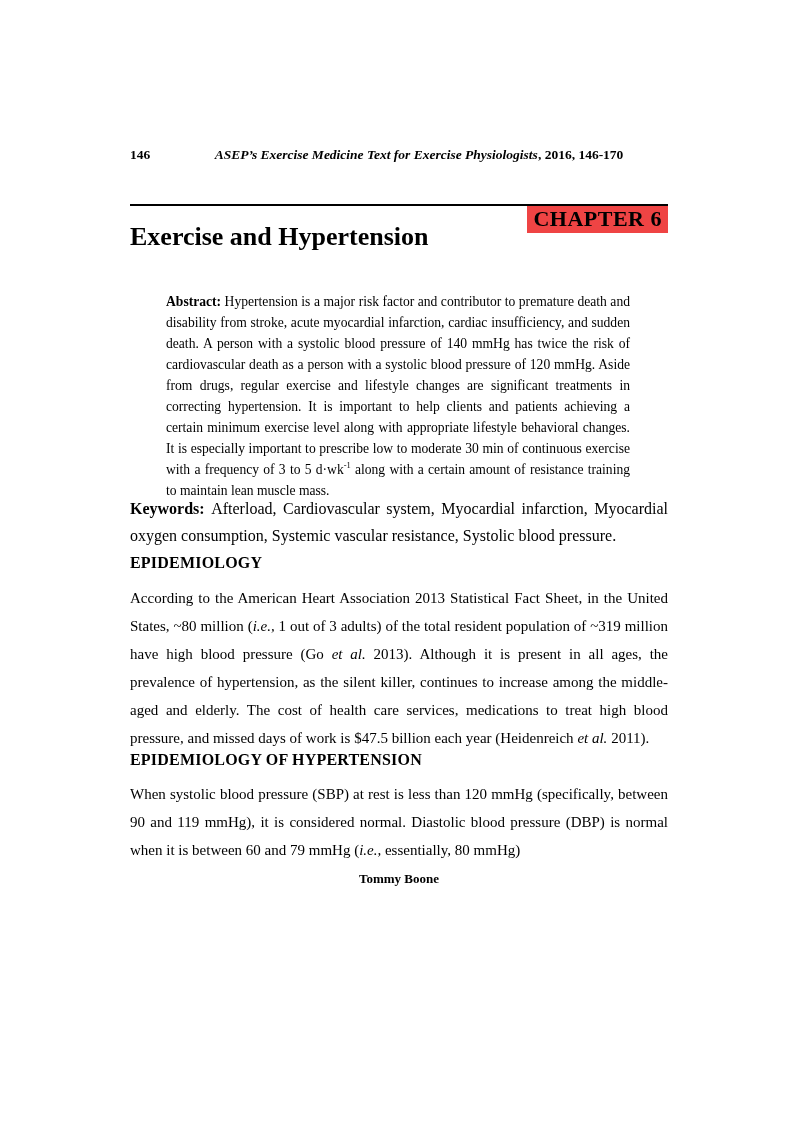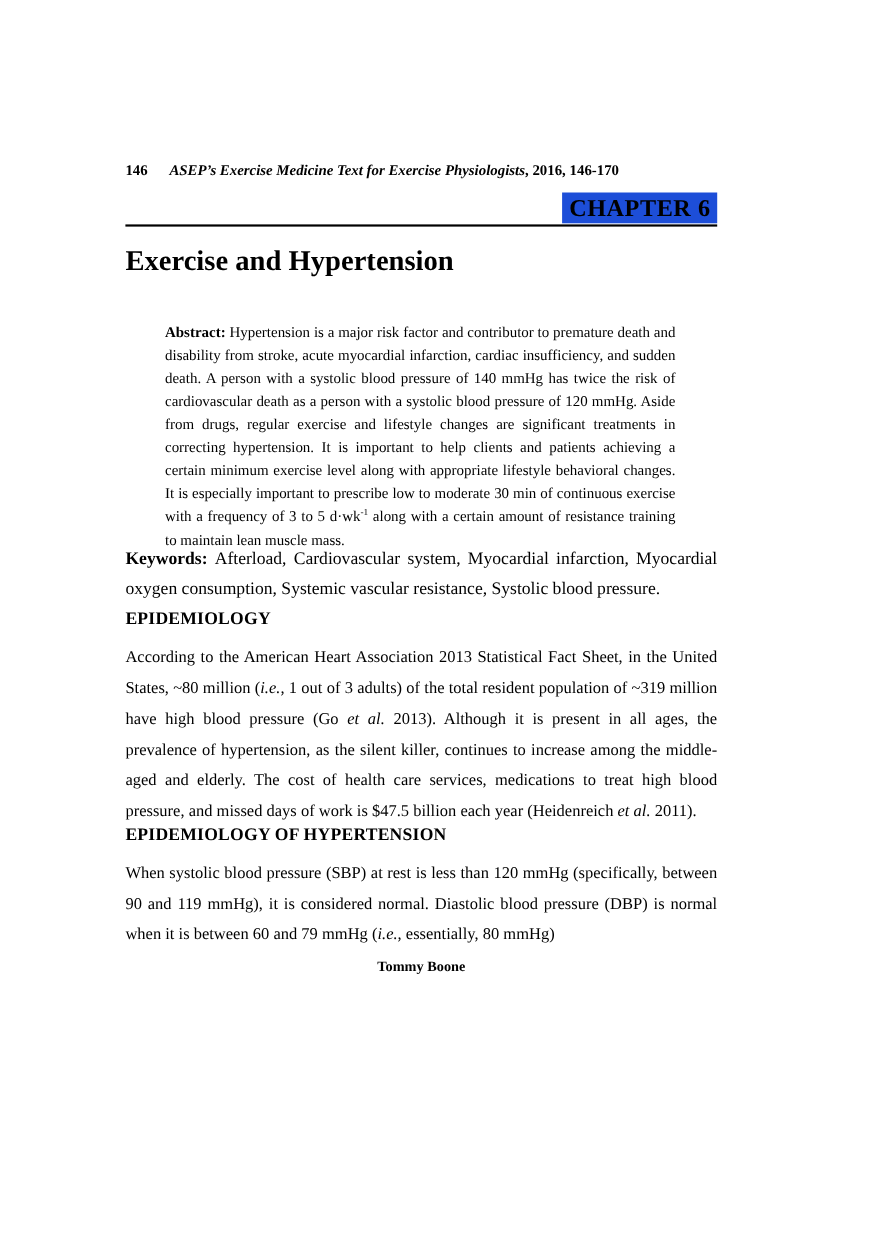--- a/index.html
+++ b/index.html
@@ -11,21 +11,21 @@
     position: relative;
     width: 793px;
     height: 1122px;
     background: #ffffff;
     color: #000000;
     font-family: "Liberation Serif", serif;
     overflow: hidden;
   }
   .content {
     position: absolute;
-    left: 114px;
+    left: 130px;
     top: 0;
     width: 538px;
     height: 100%;
   }
   .running-head {
     position: absolute;
     top: 147px;
     left: 0;
     width: 100%;
     height: 18px;
@@ -35,20 +35,21 @@
   .running-head .pageno {
     position: absolute;
     left: 0;
     top: 0;
   }
   .running-head .journal {
     position: absolute;
     left: 40px;
     right: 0;
     top: 0;
+    text-align: center;
     white-space: nowrap;
   }
   .journal .jtitle { font-style: italic; }
   .chapter-badge {
     position: absolute;
     top: 175px;
     right: 0;
     background: #c0c0c0;
     font-size: 22px;
     font-weight: bold;
@@ -127,21 +128,21 @@
 <body>
 
 <div class="page" style="background: rgb(255, 255, 255); color: rgb(0, 0, 0);">
   <div class="content">
 
     <div class="running-head">
       <span class="pageno">146</span>
       <span class="journal"><span class="jtitle">ASEP’s Exercise Medicine Text for Exercise Physiologists</span><span>, 2016, 146-170</span></span>
     </div>
 
-    <div class="chapter-badge" style="background: #1d4ed8;">CHAPTER 6</div>
+    <div class="chapter-badge" style="background: #ef4444; margin-top: 30px;">CHAPTER 6</div>
 
     <div class="head-rule"></div>
 
     <h1 class="chapter-title" style="margin:0; font-size:26px;">Exercise and Hypertension</h1>
 
     <p class="abstract" style="margin:0;"><b>Abstract: </b><span>Hypertension is a major risk factor and contributor to premature death and disability from stroke, acute myocardial infarction, cardiac insufficiency, and sudden death. A person with a systolic blood pressure of 140 mmHg has twice the risk of cardiovascular death as a person with a systolic blood pressure of 120 mmHg. Aside from drugs, regular exercise and lifestyle changes are significant treatments in correcting hypertension. It is important to help clients and patients achieving a certain minimum exercise level along with appropriate lifestyle behavioral changes. It is especially important to prescribe low to moderate 30 min of continuous exercise with a frequency of 3 to 5 d·wk</span><sup>-1</sup><span> along with a certain amount of resistance training to maintain lean muscle mass.</span></p>
 
     <p class="keywords" style="margin:0;"><b>Keywords: </b><span>Afterload, Cardiovascular system, Myocardial infarction, Myocardial oxygen consumption, Systemic vascular resistance, Systolic blood pressure.</span></p>
 
     <h2 class="sec-heading s1" style="margin:0;">EPIDEMIOLOGY</h2>

